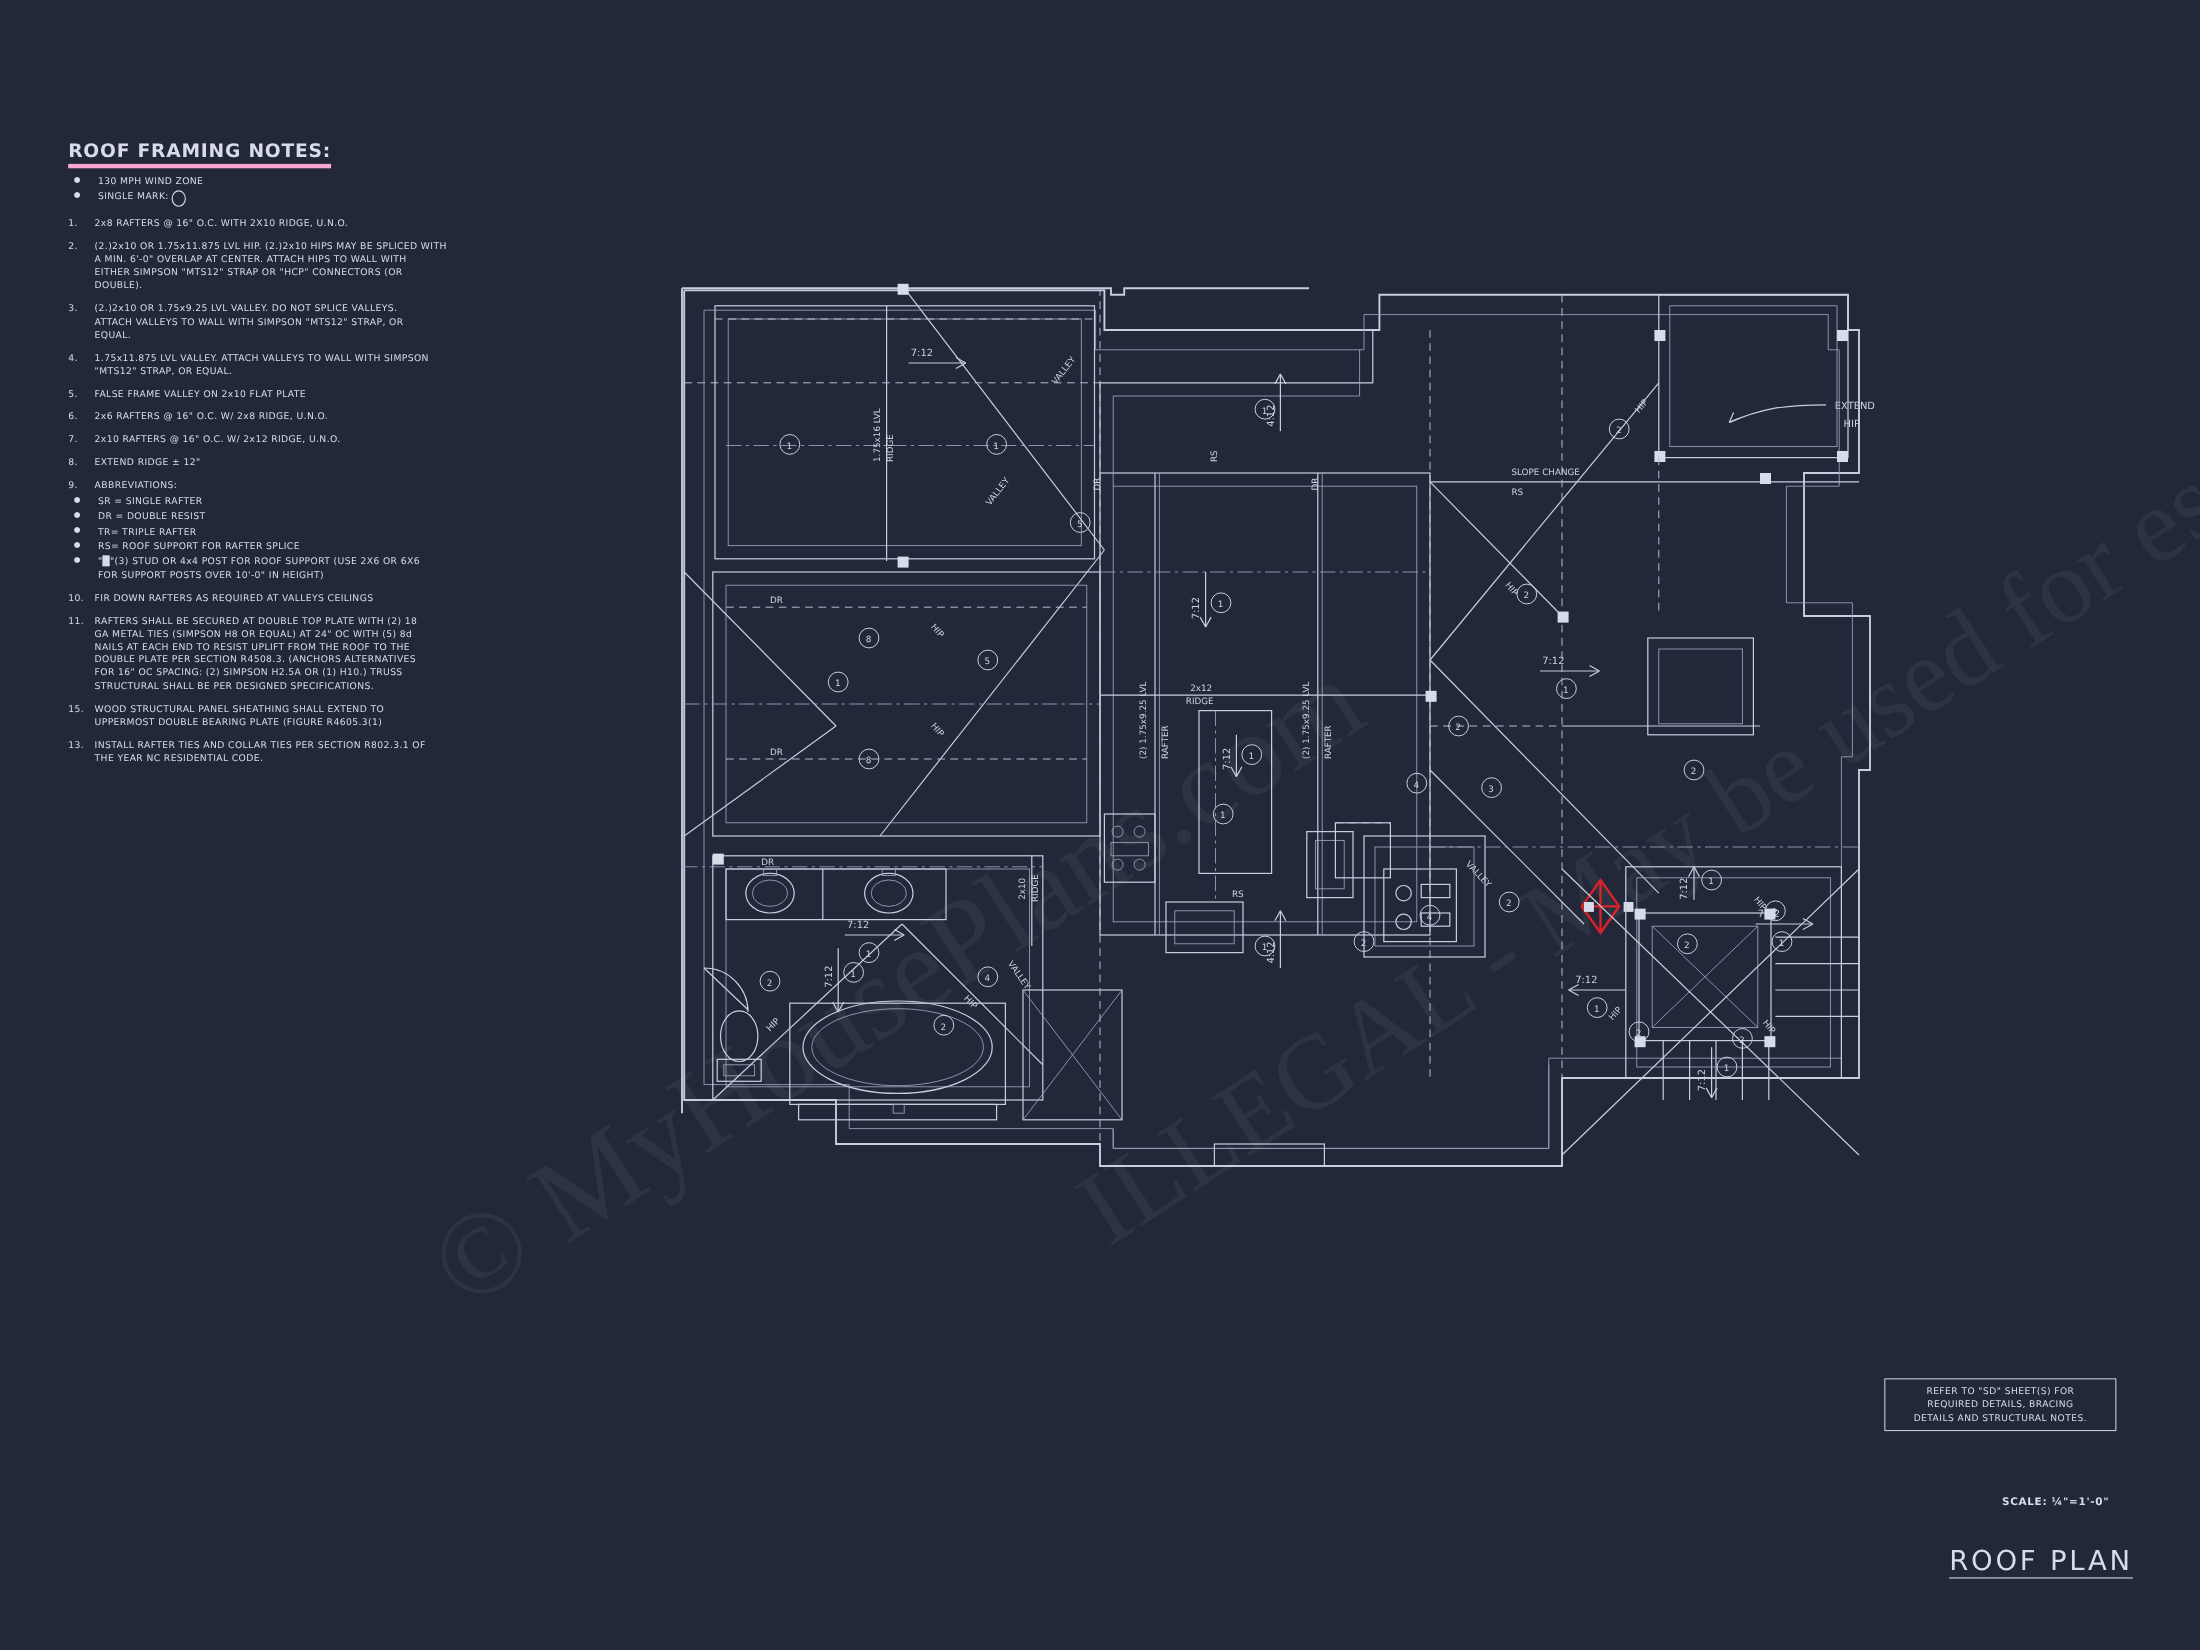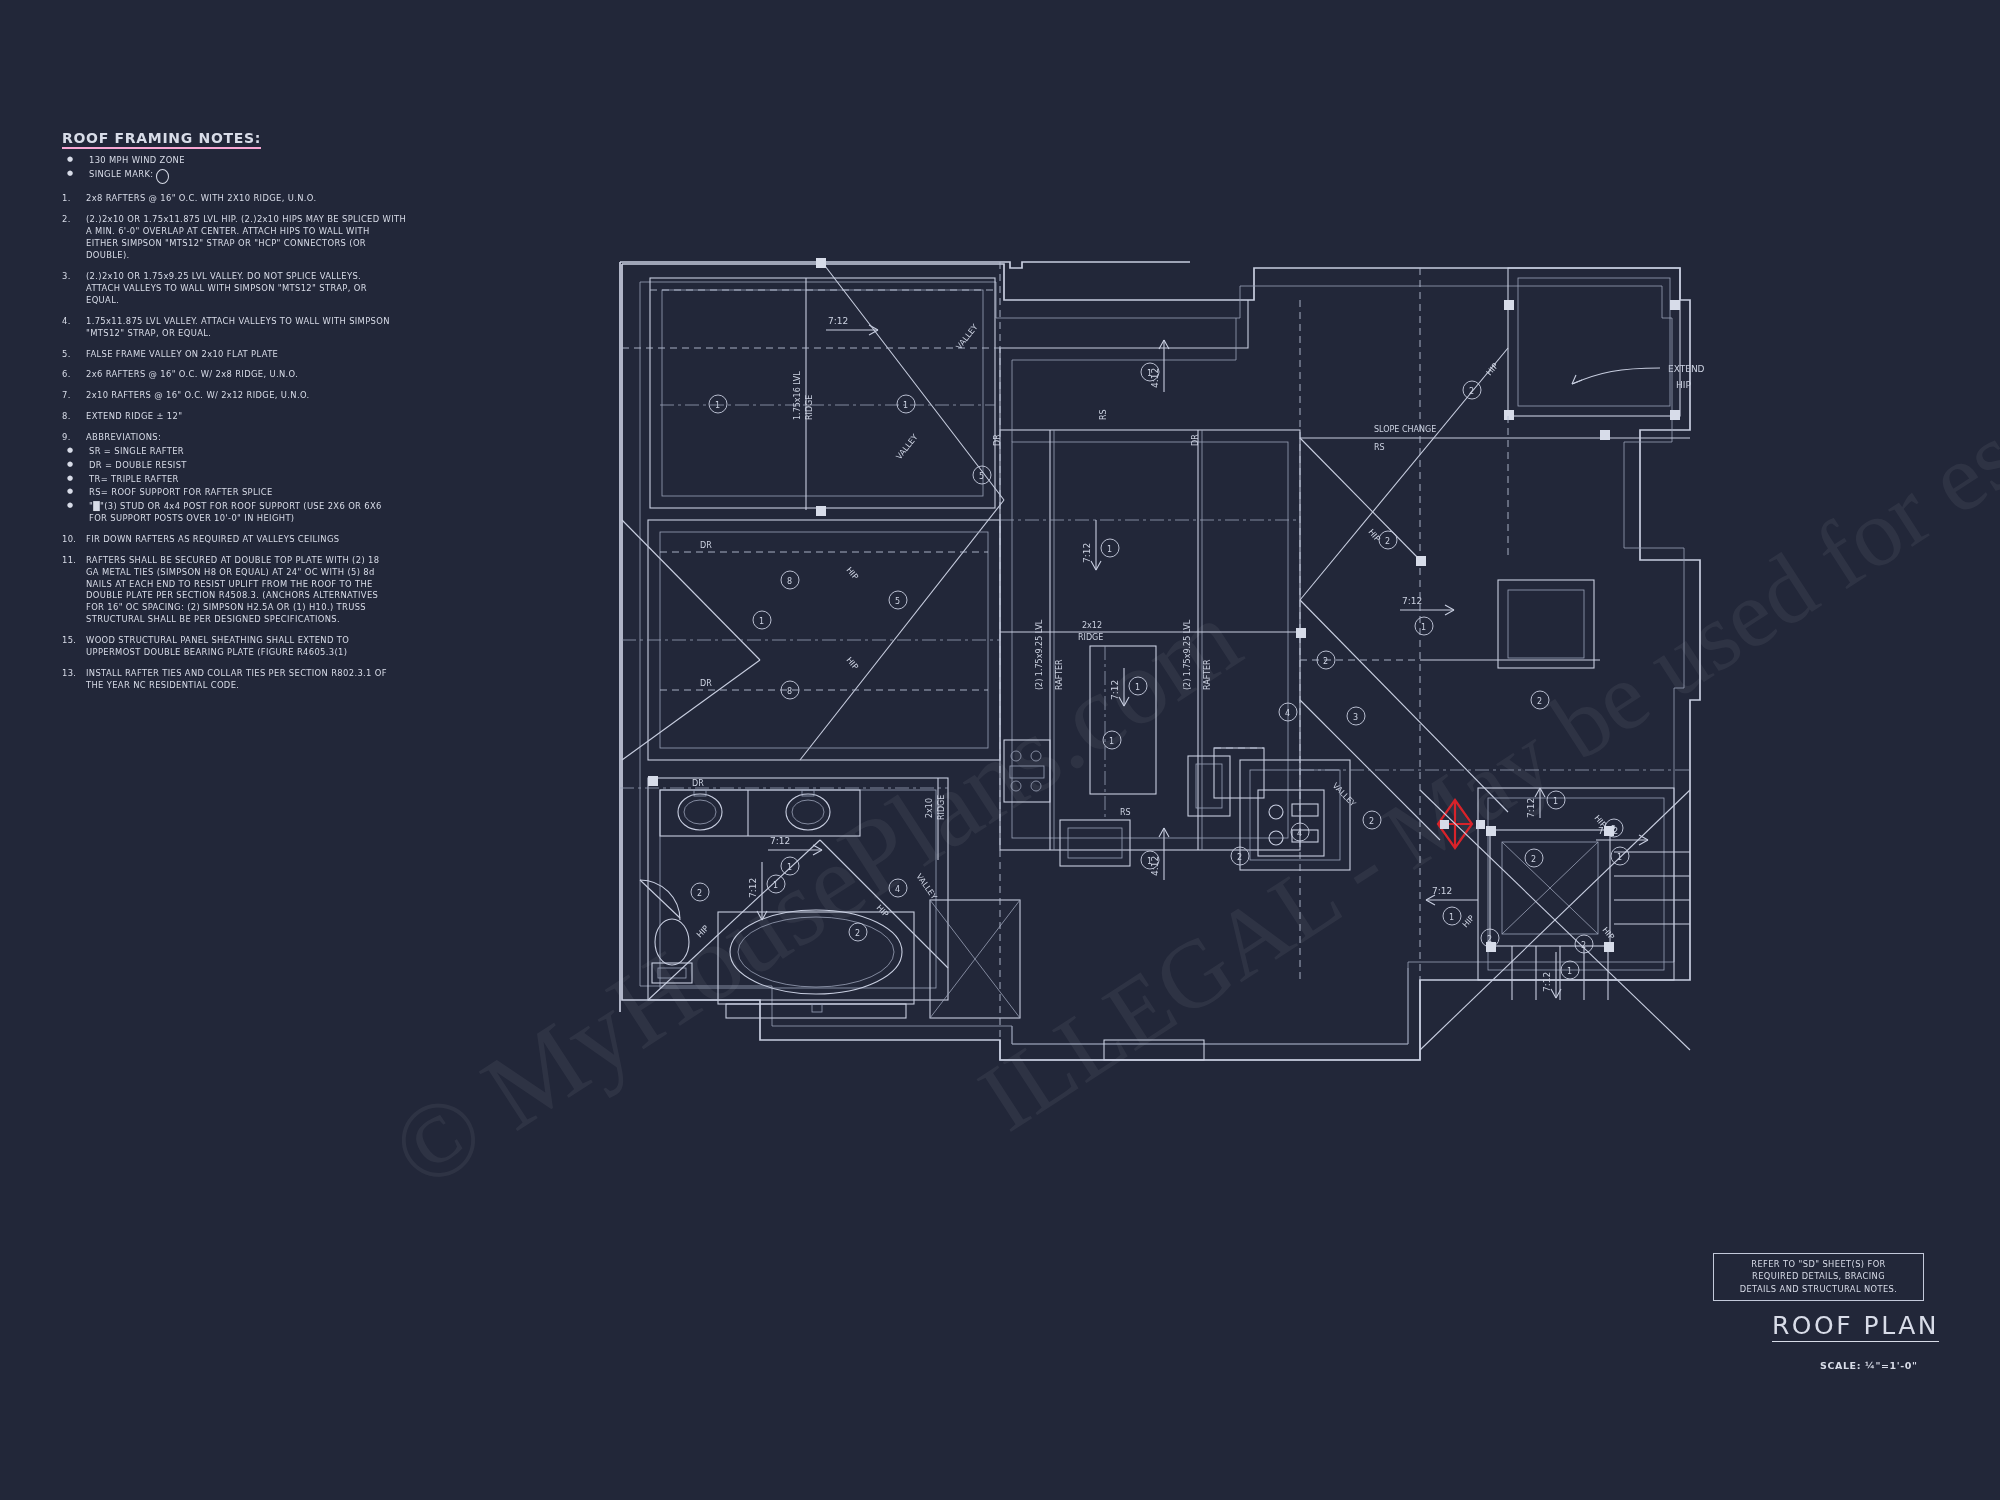--- a/index.html
+++ b/index.html
@@ -9,36 +9,36 @@
 
   
   .wm{position:absolute;pointer-events:none;color:#ffffff;opacity:.055;
       font-family:"Liberation Serif",serif;white-space:nowrap;font-weight:400;}
   #wm1{left:370px;top:1110px;font-size:108px;transform:rotate(-33deg);transform-origin:0 0;}
   #wm2{left:960px;top:1060px;font-size:96px;transform:rotate(-33deg);transform-origin:0 0;}
 
   
   #notes{position:absolute;left:62px;top:128px;width:360px;
          font-family:"DejaVu Sans",sans-serif;}
-  #notes-title{font-size:14px;letter-spacing:.7px;font-weight:700;
-        border-bottom:2px solid #f9a8d4;display:inline-block;padding-bottom:1px;margin-bottom:6px;}
+  #notes-title{font-size:17px;letter-spacing:.7px;font-weight:700;
+        border-bottom:4px solid #f9a8d4;display:inline-block;padding-bottom:1px;margin-bottom:6px;}
   .bul{display:flex;font-size:8.4px;letter-spacing:.35px;margin-bottom:3px;line-height:1.35;}
   .bul .dot{width:22px;flex:0 0 22px;text-align:left;padding-left:5px;font-size:7px;}
   .nrow{display:flex;font-size:8.4px;letter-spacing:.35px;margin-top:9px;line-height:1.42;}
   .nrow .num{width:24px;flex:0 0 24px;}
   .nrow .txt{flex:1;}
   .sub{display:flex;font-size:8.4px;letter-spacing:.35px;line-height:1.4;margin-top:2px;}
   .sub .dot{width:22px;flex:0 0 22px;padding-left:5px;font-size:7px;}
   .legend-ring{display:inline-block;width:11px;height:13px;border:1.4px solid #d8dce8;
         border-radius:50%;vertical-align:-3px;margin-left:3px;}
 
   
   #refbox{position:absolute;left:1713px;top:1253px;width:205px;border:1px solid #c3c9da;
       padding:4px 2px 5px;text-align:center;font-size:8.3px;line-height:1.5;letter-spacing:.4px;}
-  #planTitle{position:absolute;left:1772px;top:1311px;font-size:25px;letter-spacing:2.5px;
+  #planTitle{position:absolute;left:1772px;top:1404px;font-size:25px;letter-spacing:2.5px;
       border-bottom:1.3px solid #d8dce8;padding-bottom:1px;}
   #planScale{position:absolute;left:1820px;top:1360px;font-size:9.5px;letter-spacing:.6px;font-weight:700;}
 
   
   #plan{position:absolute;left:0;top:0;}
   svg text{font-family:"DejaVu Sans",sans-serif;fill:#cdd3e2;}
 </style>
 </head>
 <body>
 

